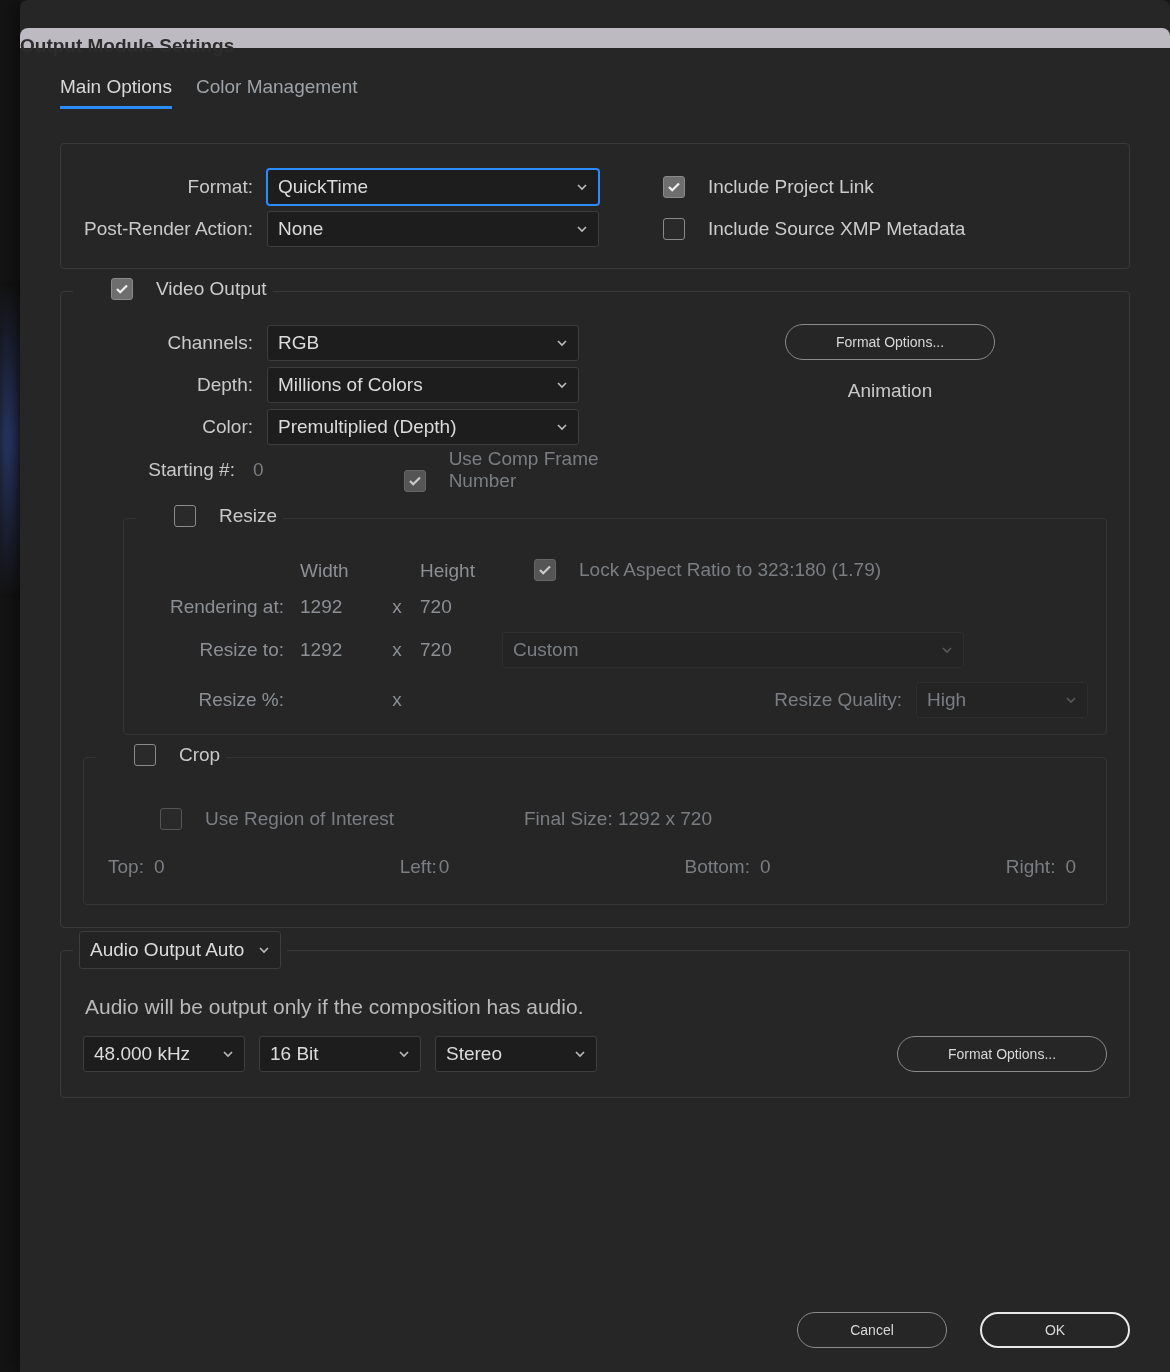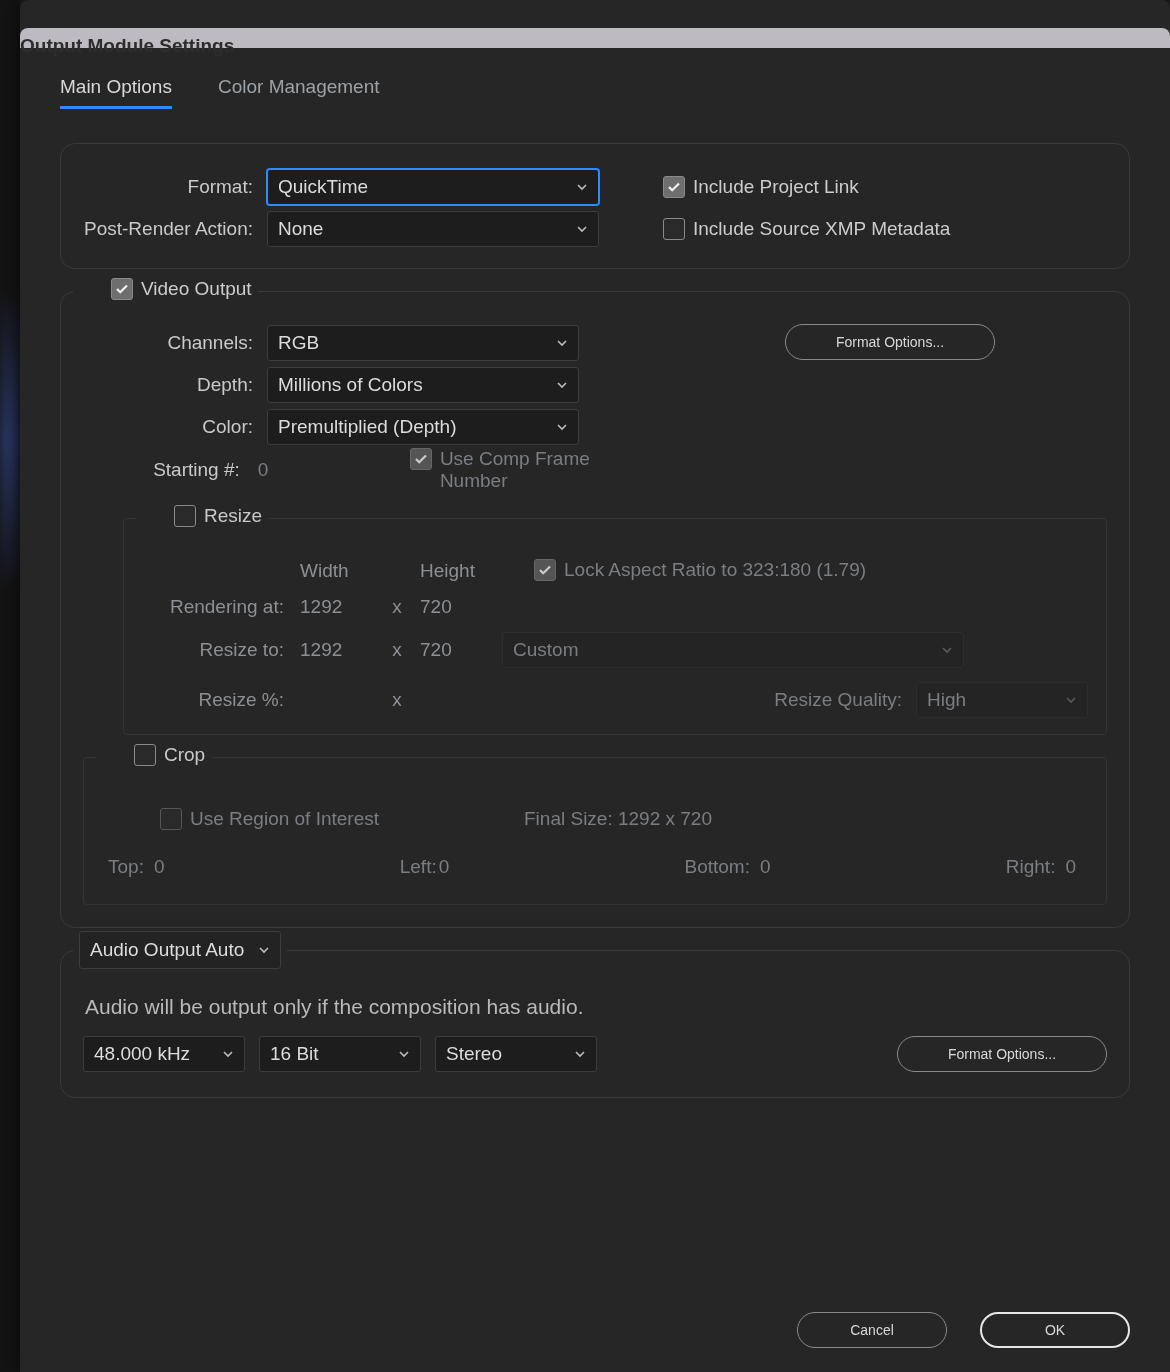--- a/index.html
+++ b/index.html
@@ -32,35 +32,35 @@
     height: 1372px;
     background: #262626;
     border-radius: 8px 8px 0 0;
     box-shadow: -4px 0 20px rgba(0,0,0,.5);
   }
   .content {
     padding: 28px 40px 0 40px;
   }
   .tabs {
     display: flex;
-    gap: 46px;
+    gap: 24px;
     margin-bottom: 34px;
   }
   .tab {
     padding-bottom: 8px;
     color: #9da2a6;
     cursor: pointer;
   }
   .tab.active {
     color: #d8d8d8;
     border-bottom: 3px solid #2a8cff;
   }
   .panel {
     border: 1px solid #3a3a3a;
-    border-radius: 15px;
+    border-radius: 4px;
     padding: 22px 22px;
     margin-bottom: 22px;
     position: relative;
   }
   .panel.tight { padding-bottom: 18px; }
   .row {
     display: flex;
     align-items: center;
     min-height: 42px;
     gap: 14px;
@@ -86,22 +86,22 @@
     border: 1px solid #2a8cff;
     box-shadow: 0 0 0 1px #2a8cff;
   }
   .select .chev, .chev {
     font-size: 14px;
     color: #bcbcbc;
   }
   .chev svg { display:block; }
   .chk {
     display: inline-flex;
-    align-items: flex-start;
-    gap: 8px;
+    align-items: flex-end;
+    gap: 23px;
     cursor: pointer;
     padding-left: 32px;
   }
   .chkbox {
     width: 20px;
     height: 20px;
     border: 1.5px solid #8a8a8a;
     border-radius: 3px;
     display: inline-flex;
     align-items: center;
@@ -299,20 +299,21 @@
                 <svg width="14" height="14" viewBox="0 0 14 14">
                     <path d="M2 7l3.2 3.2L12 3.5" stroke="#ccc" stroke-width="2.2" fill="none"></path>
                   </svg>
               </span>
               <span>Use Comp Frame Number</span>
             </label>
           </div>
         </div>
         <div style="flex:1; text-align:center; padding-top:2px;">
           <button class="pill-btn" style="width:210px">Format Options...</button>
+          <div style="margin-top:20px;color:#c9c9c9">Animation</div>
         </div>
       </div>
 
       <div class="subpanel" style="margin-top:26px;margin-left:40px;">
         <div class="legend">
           <label class="chk">
             <span class="chkbox">
               
             </span>
             <span style="color:#c9c9c9">Resize</span>

